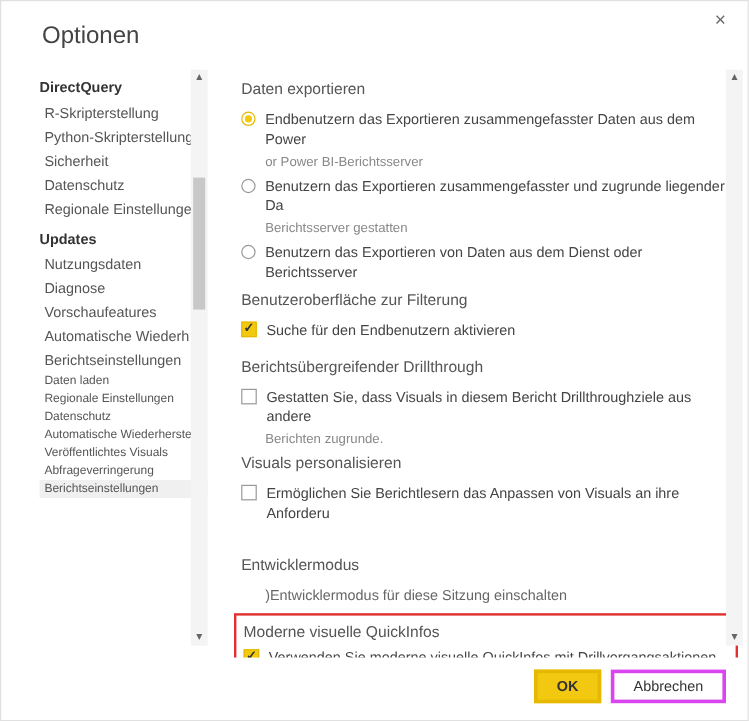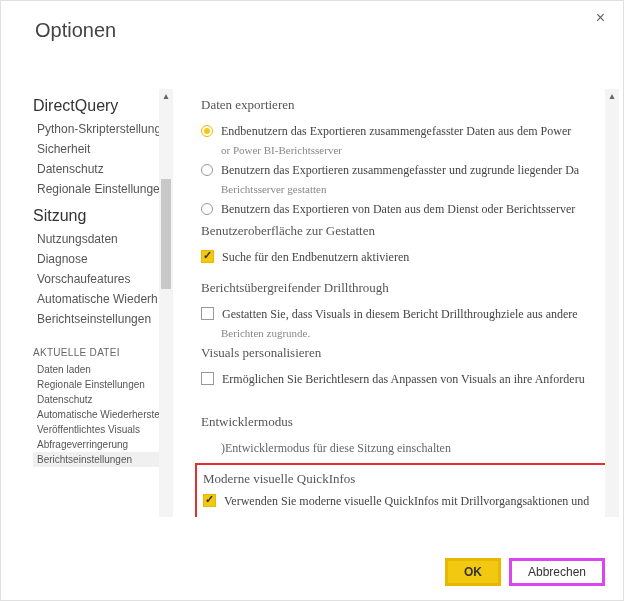--- a/index.html
+++ b/index.html
@@ -8,21 +8,21 @@
     font-size: 12px;
     color: #333;
     background: #fff;
     width: 624px;
     height: 601px;
     overflow: hidden;
     position: relative;
     border: 1px solid #e0e0e0;
     box-shadow: 0 2px 8px rgba(0,0,0,0.15);
   }
-  .dialog { display: flex; flex-direction: column; height: 100%; gap: 31px; }
+  .dialog { display: flex; flex-direction: column; height: 100%; }
   .header {
     padding: 18px 24px 8px 34px;
     display: flex;
     justify-content: space-between;
     align-items: flex-start;
   }
   .title { font-size: 20px; font-weight: 300; color: #444; }
   .close-x { font-size: 16px; color: #666; cursor: pointer; padding: 0 4px; margin-top:-10px; margin-right:-10px; }
   .body { display: flex; flex: 1; overflow: hidden; padding: 0 0 0 14px; }
   .sidebar {
@@ -34,31 +34,30 @@
   }
   .sb-scroll { position: absolute; right: 2px; top: 8px; width: 14px; height: 480px; background: #f4f4f4;}
   .sb-arrow-up, .sb-arrow-dn {
     position: absolute; left: 0; width: 14px; height: 14px;
     font-size: 10px; color: #666; text-align: center; line-height: 14px;
   }
   .sb-arrow-up { top: 0; }
   .sb-arrow-dn { bottom: 0; }
   .sb-thumb { position: absolute; left: 2px; top: 90px; width: 10px; height: 110px; background: #c8c8c8; }
   .sb-inner { padding: 8px 0 0 18px; }
-  .sb-group { font-size: 16px; font-weight: normal; color: #333; margin: 8px 0 4px 0; }
+  .sb-group { font-size: 12px; font-weight: bold; color: #333; margin: 8px 0 4px 0; }
   .sb-group.small { font-size: 10px; font-weight: normal; color: #666; letter-spacing: .3px; margin-top: 18px; }
   .sb-item { font-size: 12px; color: #555; padding: 3px 0 3px 4px; cursor: pointer; white-space: nowrap; overflow: hidden; text-overflow: ellipsis; max-width: 140px;}
   .sb-item.tight { font-size: 10px; padding: 2px 0 2px 4px; color:#555;}
   .sb-item.selected { background: #f0f0f0; }
   .content {
     flex: 1;
     position: relative;
     overflow: hidden;
     padding: 10px 16px 0 26px;
-    font-family: Liberation Serif, serif;
   }
   .ct-scroll { position: absolute; right: 4px; top: 8px; width: 14px; height: 480px; background: #f4f4f4;}
   .ct-scroll .sb-arrow-up{top:0;} .ct-scroll .sb-arrow-dn{bottom:0;}
   .section-title { font-size: 13px; color: #555; margin: 6px 0 10px 0; }
   .radio-row, .check-row {
     display: flex; align-items: flex-start; gap: 8px;
     font-size: 12px; color: #444; margin: 4px 0;
   }
   .radio { width: 12px; height: 12px; border: 1px solid #999; border-radius: 50%; flex-shrink: 0; margin-top: 2px; position: relative;}
   .radio.checked { border-color: #e6b800; }
@@ -91,33 +90,33 @@
   <div class="header">
     <div class="title">Optionen</div>
     <div class="close-x">×</div>
   </div>
 
   <div class="body">
 
     <div class="sidebar">
       <div class="sb-inner">
         <div class="sb-group">DirectQuery</div>
+        <div class="sb-item">R-Skripterstellung</div>
         <div class="sb-item">Python-Skripterstellung</div>
         <div class="sb-item">Sicherheit</div>
         <div class="sb-item">Datenschutz</div>
         <div class="sb-item">Regionale Einstellungen</div>
 
-        <div class="sb-group">Sitzung</div>
+        <div class="sb-group">Updates</div>
         <div class="sb-item">Nutzungsdaten</div>
         <div class="sb-item">Diagnose</div>
         <div class="sb-item">Vorschaufeatures</div>
         <div class="sb-item">Automatische Wiederherstellung</div>
         <div class="sb-item">Berichtseinstellungen</div>
 
-        <div class="sb-group small">AKTUELLE DATEI</div>
         <div class="sb-item tight">Daten laden</div>
         <div class="sb-item tight">Regionale Einstellungen</div>
         <div class="sb-item tight">Datenschutz</div>
         <div class="sb-item tight">Automatische Wiederherstellung</div>
         <div class="sb-item tight">Veröffentlichtes Visuals</div>
         <div class="sb-item tight">Abfrageverringerung</div>
         <div class="sb-item tight selected">Berichtseinstellungen</div>
       </div>
       <div class="sb-scroll">
         <div class="sb-arrow-up">▴</div>
@@ -136,21 +135,21 @@
       <div class="radio-row">
         <div class="radio"></div>
         <div class="opt-text">Benutzern das Exportieren zusammengefasster und zugrunde liegender Da</div>
       </div>
       <div class="opt-sub">Berichtsserver gestatten</div>
       <div class="radio-row">
         <div class="radio"></div>
         <div class="opt-text">Benutzern das Exportieren von Daten aus dem Dienst oder Berichtsserver</div>
       </div>
 
-      <div class="section-title">Benutzeroberfläche zur Gestatten</div>
+      <div class="section-title">Benutzeroberfläche zur Filterung</div>
       <div class="check-row" style="margin-top:10px;">
         <div class="checkbox checked"></div>
         <div class="opt-text">Suche für den Endbenutzern aktivieren</div>
       </div>
 
       <div class="section-title" style="margin-top:14px;">Berichtsübergreifender Drillthrough</div>
       <div class="check-row">
         <div class="checkbox"></div>
         <div class="opt-text">Gestatten Sie, dass Visuals in diesem Bericht Drillthroughziele aus andere</div>
       </div>

